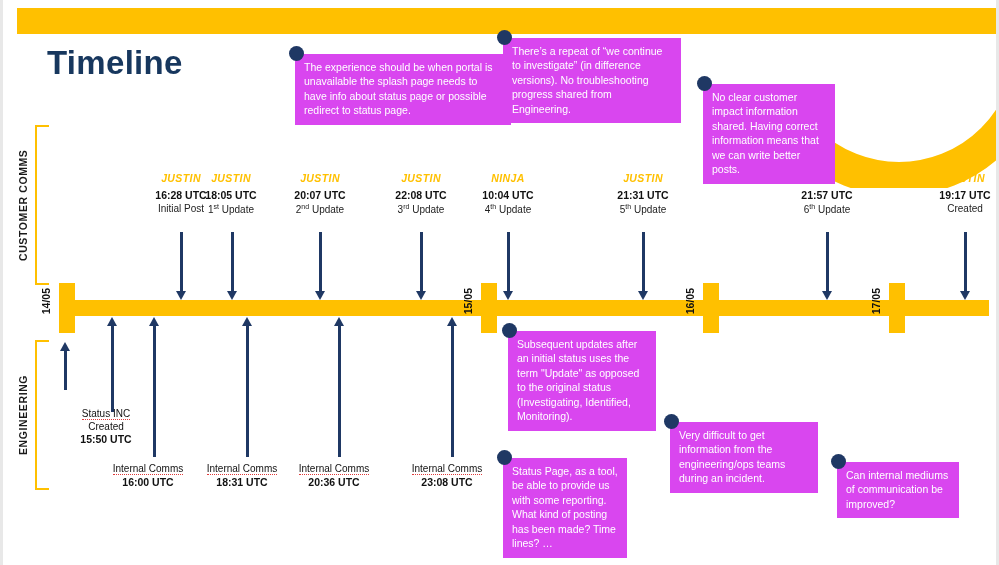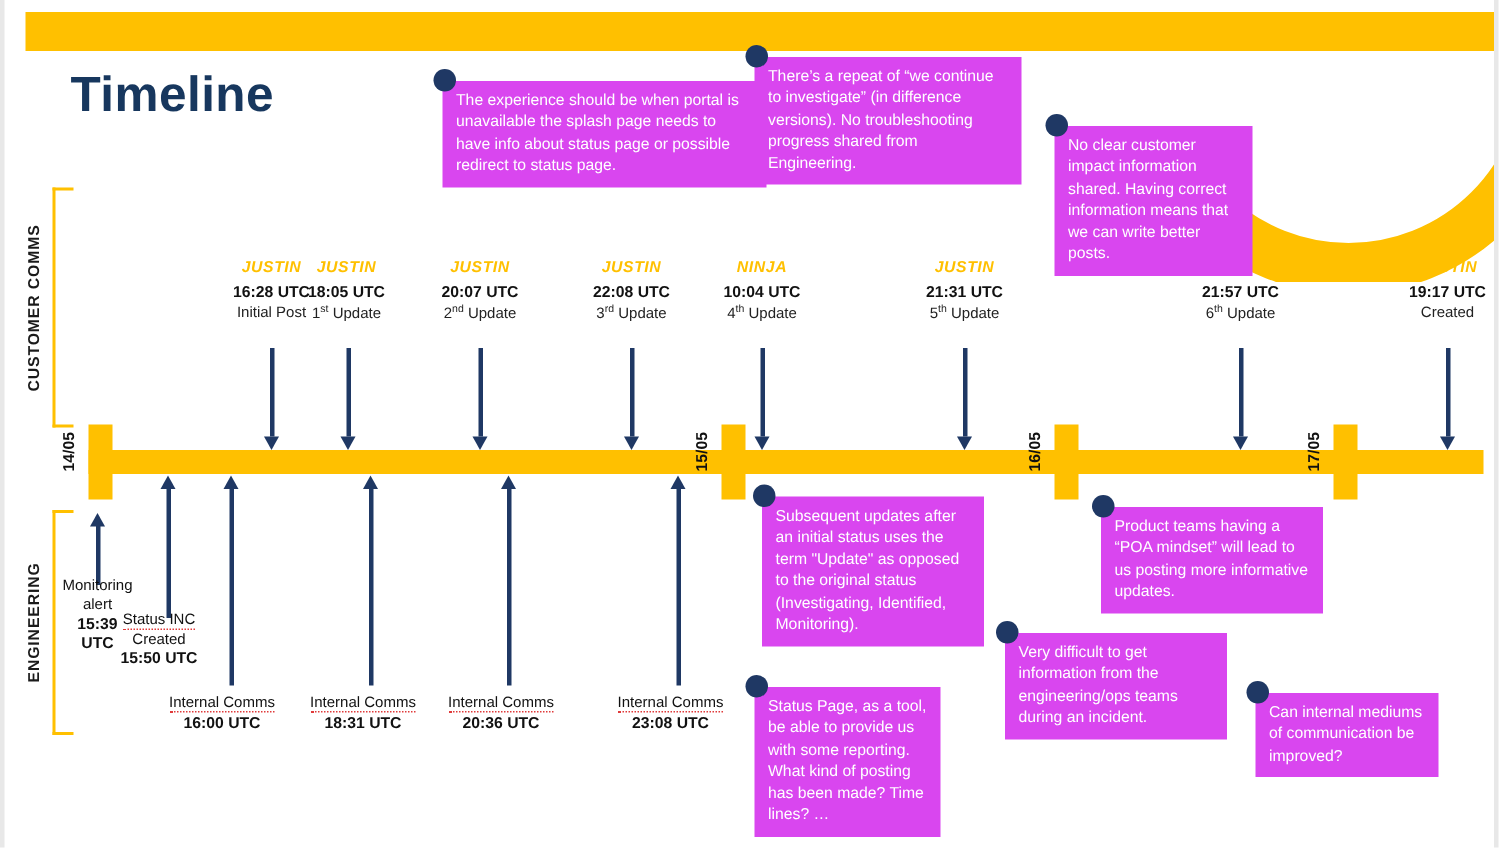--- a/index.html
+++ b/index.html
@@ -236,25 +236,20 @@
     <div class="who">KEVIN</div>
     <div class="time">21:57 UTC</div>
     <div class="desc"><span>6</span><sup>th</sup> <span>Update</span></div>
   </div>
   <div class="ev-top" style="left:907px; top:172px;">
     <div class="who">JUSTIN</div>
     <div class="time">19:17 UTC</div>
     <div class="desc"><span>Created</span></div>
   </div>
 
-  <div class="ev-bot" style="left:18px; top:385px; width:88px;">
-    <div class="desc">Monitoring</div>
-    <div class="desc">alert</div>
-    <div class="time" style="line-height:1.2;">15:39<br>UTC</div>
-  </div>
   <div class="ev-bot" style="left:53px; top:408px; width:100px;">
     <div class="desc"><span class="sq">Status INC</span></div>
     <div class="desc">Created</div>
     <div class="time">15:50 UTC</div>
   </div>
   <div class="ev-bot" style="left:90px; top:463px; width:110px;">
     <div class="desc"><span class="sq">Internal Comms</span></div>
     <div class="time">16:00 UTC</div>
   </div>
   <div class="ev-bot" style="left:184px; top:463px; width:110px;">
@@ -283,24 +278,20 @@
   <div class="callout" style="left:700px; top:84px; width:132px;">
     <div class="dot"></div>
     <div class="box">No clear customer impact information shared. Having correct information means that we can write better posts.</div>
   </div>
 
   <div class="callout" style="left:505px; top:331px; width:148px;">
     <div class="dot"></div>
     <div class="box">Subsequent updates after an initial status uses the term "Update" as opposed to the original status (Investigating, Identified, Monitoring).</div>
   </div>
 
-  <div class="callout" style="left:731px; top:338px; width:148px;">
-    <div class="dot"></div>
-    <div class="box">Product teams having a “POA mindset” will lead to us posting more informative updates.</div>
-  </div>
 
   <div class="callout" style="left:667px; top:422px; width:148px;">
     <div class="dot"></div>
     <div class="box">Very difficult to get information from the engineering/ops teams during an incident.</div>
   </div>
 
   <div class="callout" style="left:500px; top:458px; width:124px;">
     <div class="dot"></div>
     <div class="box">Status Page, as a tool, be able to provide us with some reporting. What kind of posting has been made? Time lines? …</div>
   </div>

